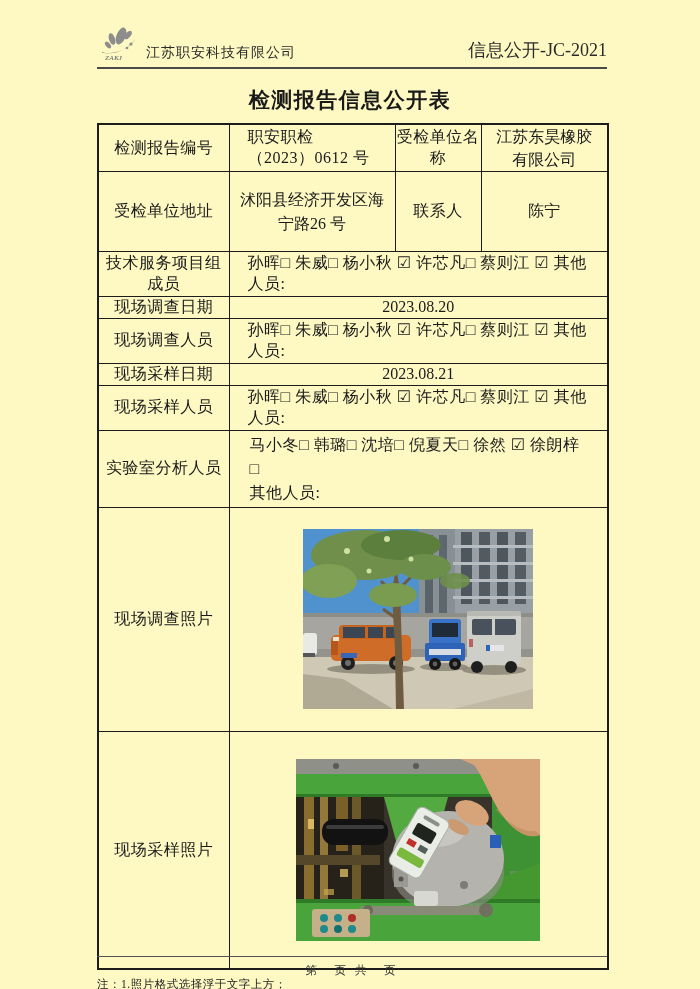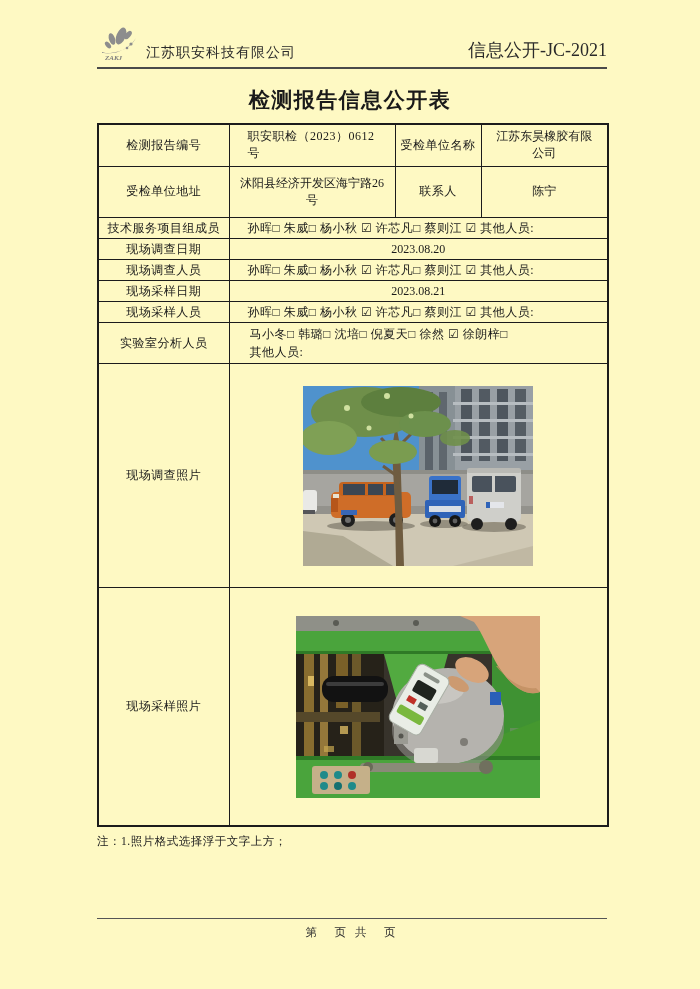--- a/index.html
+++ b/index.html
@@ -13,35 +13,35 @@
   .brand { display:flex; align-items:flex-end; gap:3px; }
   .brand svg { display:block; }
   .company-name { font-size:14px; color:#2a2a2a; letter-spacing:1px; }
   .doc-code { font-size:18px; color:#2a2a2a; }
 
   
   .doc-title { text-align:center; font-size:21px; font-weight:bold; letter-spacing:1.5px; margin-top:17px; }
 
   
   table.form { border-collapse:collapse; table-layout:fixed; width:510px; margin:9px 0 0 97px;
-               border:2px solid #1c1c1c; font-size:12px; }
+               border:2px solid #1c1c1c; font-size:16px; }
   table.form td { border:1px solid #1c1c1c; vertical-align:middle; overflow:hidden; }
   .c1 { width:131px; } .c2 { width:166px; } .c3 { width:86px; } .c4 { width:127px; }
   .cell-label { text-align:center; letter-spacing:0.5px; }
   .cell-center { text-align:center; }
   .cell-left { text-align:left; padding:1px 18px; letter-spacing:0.5px; }
   .wrap-narrow { width:104px; margin:0 auto; text-align:center; line-height:1.45; }
-  .wrap-mid { width:144px; margin:8px auto; text-align:center; line-height:1.45; }
+  .wrap-mid { width:144px; margin:16px auto; text-align:center; line-height:1.45; }
   .lab-lines { padding:2px 20px; line-height:1.5; letter-spacing:0.5px; }
   .photo-cell { text-align:center; }
   .photo-cell svg { display:inline-block; vertical-align:middle; }
 
   
   .note { margin:7px 0 0 97px; font-size:11.5px; letter-spacing:0.5px; color:#222; }
-  .footer { position:absolute; left:97px; right:93px; top:918px; border-top:1.5px solid #555;
+  .footer { position:absolute; left:97px; right:93px; top:956px; border-top:1.5px solid #555;
             text-align:center; padding-top:6px; font-size:11.5px; letter-spacing:3px; color:#333; }
 </style>
 </head>
 <body>
 
 <div class="page">
 
   <div class="header">
     <div class="brand">
       <svg width="46" height="36" viewBox="0 0 46 36">

